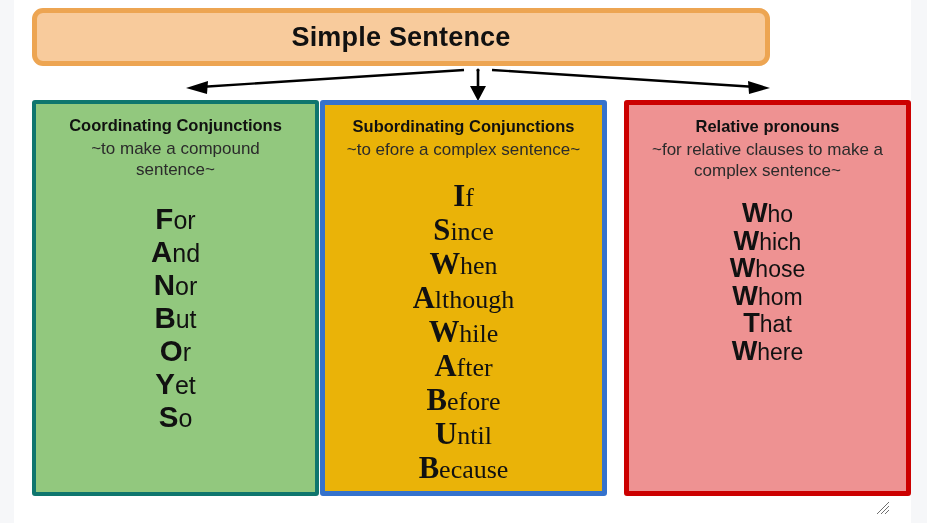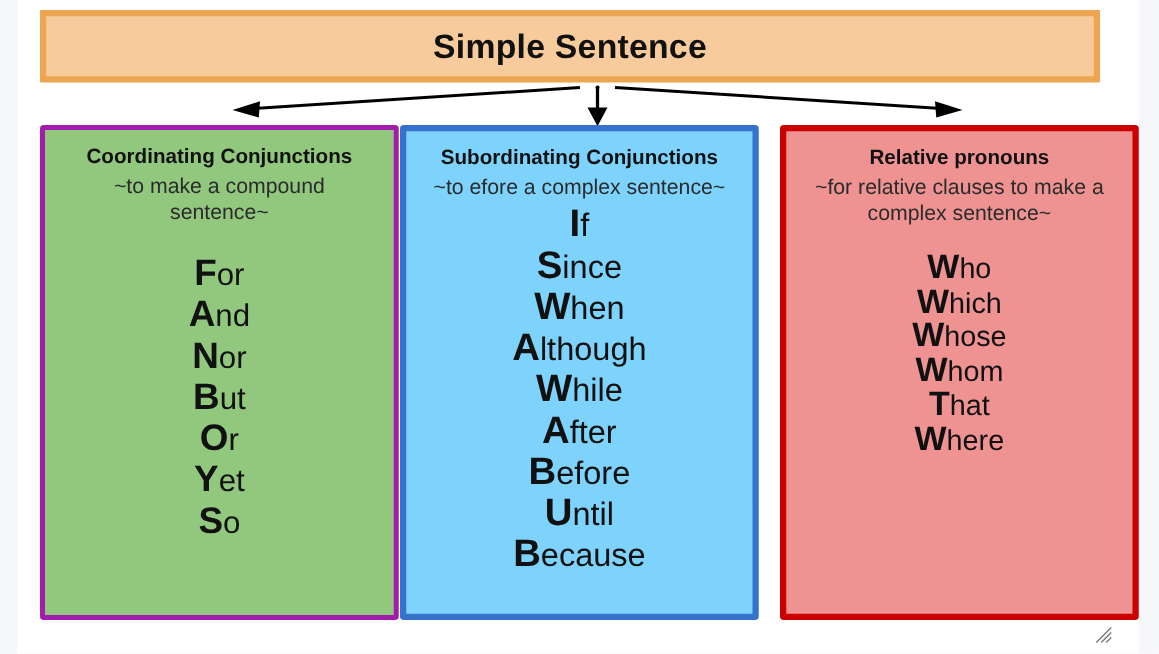--- a/index.html
+++ b/index.html
@@ -23,26 +23,26 @@
     width: 897px;
     height: 523px;
     background: #ffffff;
   }
 
   
   #title-banner {
     position: absolute;
     left: 18px;
     top: 8px;
-    width: 848px;
+    width: 738px;
     height: 58px;
     box-sizing: border-box;
     background: #f8cb9c;
     border: 5px solid #eda552;
-    border-radius: 1px;
+    border-radius: 11px;
     display: flex;
     align-items: center;
     justify-content: center;
   }
   #title-text {
     font-size: 27px;
     font-weight: bold;
     color: #111111;
     letter-spacing: 0.2px;
   }
@@ -72,26 +72,26 @@
     box-sizing: border-box;
     border-radius: 3px;
     padding: 8px 8px 0 8px;
     text-align: center;
     overflow: hidden;
   }
   .panel-green {
     left: 18px;
     width: 287px;
     background: #92c87e;
-    border: 4px solid #a21caf;
+    border: 4px solid #0f766e;
   }
   .panel-blue {
     left: 306px;
     width: 287px;
-    background: #7dd3fc;
+    background: #eab308;
     border: 5px solid #3572cc;
   }
   .panel-red {
     left: 594px;
     width: 287px;
     background: #ee9292;
     border: 5px solid #cc0000;
     margin-left: 16px;
   }
 
@@ -110,21 +110,21 @@
     margin-top: 2px;
     padding: 0 6px;
   }
 
   .word-list {
     margin: 0;
     padding: 0;
     list-style: none;
   }
   .word-list.green  { margin-top: 22px; }
-  .word-list.blue   { margin-top: 3px; }
+  .word-list.blue   { margin-top: 20px; font-family: Liberation Serif, serif; }
   .word-list.red    { margin-top: 18px; }
 
   .word-item {
     color: #111111;
     font-weight: 400;
     white-space: nowrap;
   }
   .word-list.green .word-item { font-size: 25px; line-height: 32px; }
   .word-list.blue  .word-item { font-size: 26px; line-height: 32px; }
   .word-list.red   .word-item { font-size: 23px; line-height: 26.5px; }

